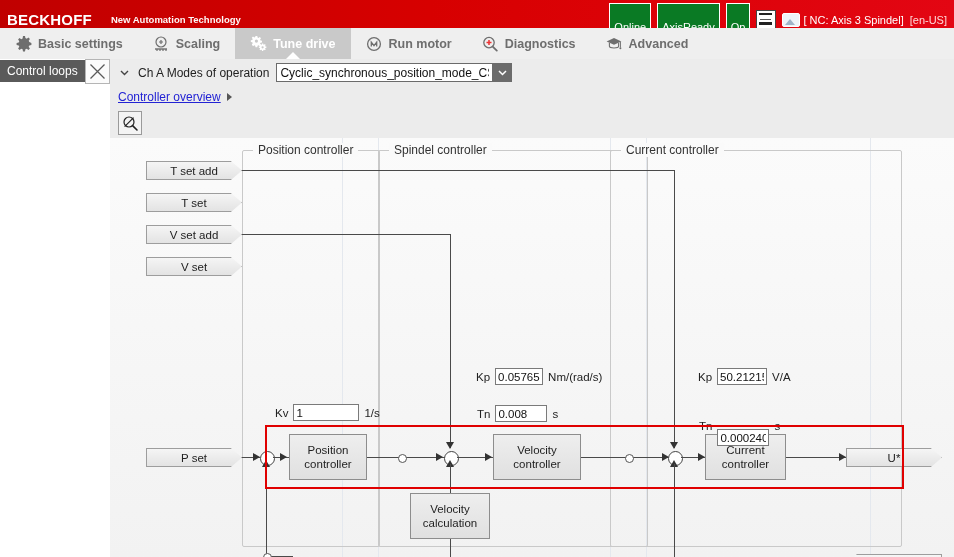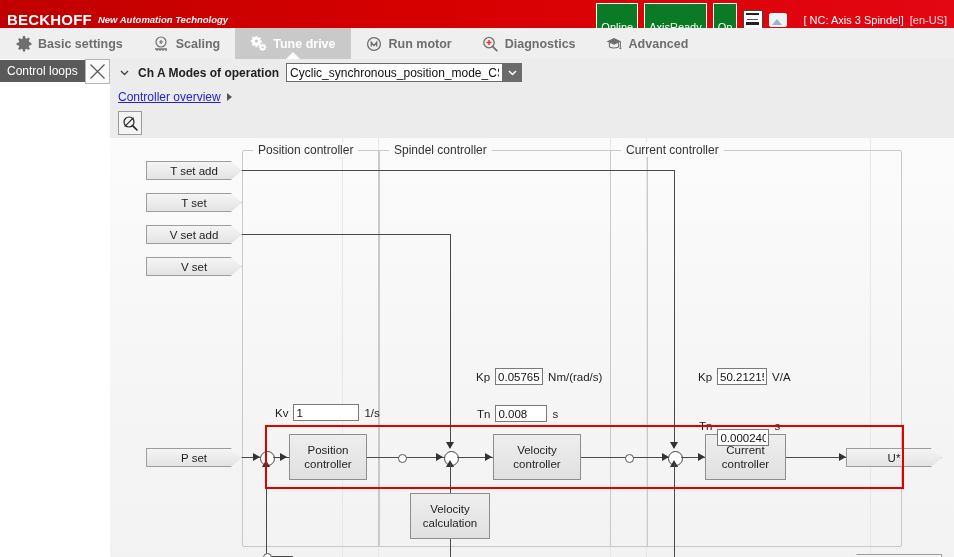--- a/index.html
+++ b/index.html
@@ -9,29 +9,29 @@
     font-size:12px;color:#1a1a1a;background:#ffffff;
   }
   .app{position:relative;width:954px;height:557px;}
 
   
   .brandbar{position:absolute;left:0;top:0;width:954px;height:39px;
     background:linear-gradient(to right,#c00000 0%,#d70000 45%,#e30613 100%);
     display:flex;align-items:center;}
   .brand-logo{font-weight:bold;font-size:15px;color:#fff;letter-spacing:.2px;margin-left:7px;
     font-family:"Liberation Sans", sans-serif;}
-  .brand-tag{font-size:9.5px;font-weight:bold;color:#ffffff;margin-left:6px;opacity:.97;font-style:italic;}
+  .brand-tag{font-size:9.5px;font-weight:bold;color:#ffffff;margin-left:19px;opacity:.97;}
   .statusarea{margin-left:auto;display:flex;align-items:center;gap:6px;padding-right:7px;}
   .badge{background:#0a7a24;color:#fff;border:1px solid #ffffff;font-size:11px;
     padding:16px 4px 1px 4px;line-height:14px;height:15px;display:inline-block;}
   .docicon{width:18px;height:17px;background:#fff;border:1px solid #444;position:relative;}
   .docicon:before{content:"";position:absolute;left:2px;top:2px;width:13px;height:2px;background:#222;}
   .docicon:after{content:"";position:absolute;left:2px;top:11px;width:13px;height:3px;background:#222;
     box-shadow:0 -4px 0 -1px #555;}
-  .nclabel{color:#ffffff;font-size:11px;display:flex;align-items:center;gap:16px;}
+  .nclabel{color:#ffffff;font-size:11px;display:flex;align-items:center;gap:3px;}
   .nc-ico{width:16px;height:12px;background:#eef3f8;border:1px solid #fff;border-radius:2px;
     display:inline-block;position:relative;}
   .nc-ico:after{content:"";position:absolute;left:2px;bottom:1px;border-left:5px solid transparent;
     border-right:5px solid transparent;border-bottom:6px solid #9fb3c8;}
   .loclabel{color:#ffd9d9;font-size:11px;}
 
   
   .tabstrip{position:absolute;left:0;top:28px;width:954px;height:31px;
     background:#efefef;border-bottom:1px solid #d8d8d8;display:flex;align-items:stretch;}
   .tab{display:flex;align-items:center;gap:6px;padding:0 15px;font-size:12.5px;font-weight:bold;
@@ -49,21 +49,21 @@
   .looptab{position:absolute;left:0;top:1px;height:22px;background:#5a5a5a;color:#fff;
     font-size:12px;display:flex;align-items:center;padding:0 7px;}
   .loopclose{position:absolute;left:85px;top:59px;width:23px;height:23px;border:1px solid #b5b5b5;
     background:#fbfbfb;display:flex;align-items:center;justify-content:center;}
 
   
   .content{position:absolute;left:110px;top:59px;width:844px;height:498px;background:#ffffff;}
   .moderow{position:absolute;left:0;top:0;width:844px;height:27px;background:#ececec;
     display:flex;align-items:center;padding-left:8px;gap:7px;}
   .chev{width:13px;height:13px;position:relative;}
-  .modelabel{font-size:12px;color:#222;font-weight:bold;}
+  .modelabel{font-size:12px;color:#222;}
   .modeselect{display:flex;height:19px;}
   .modeselect input{height:19px;width:216px;border:1px solid #6b6b6b;border-right:none;
     background:#fff;font-size:12px;padding:0 3px;font-family:"Liberation Sans",sans-serif;color:#111;
     box-sizing:border-box;}
   .modeselect .arrowbtn{width:20px;height:19px;background:#6b6b6b;display:flex;align-items:center;
     justify-content:center;}
   .crumbrow{position:absolute;left:0;top:27px;width:844px;height:22px;background:#ececec;
     display:flex;align-items:center;padding-left:8px;gap:6px;}
   .crumb{color:#2323d4;text-decoration:underline;font-size:12px;}
   .crumb-arrow{width:0;height:0;border-top:4px solid transparent;border-bottom:4px solid transparent;

